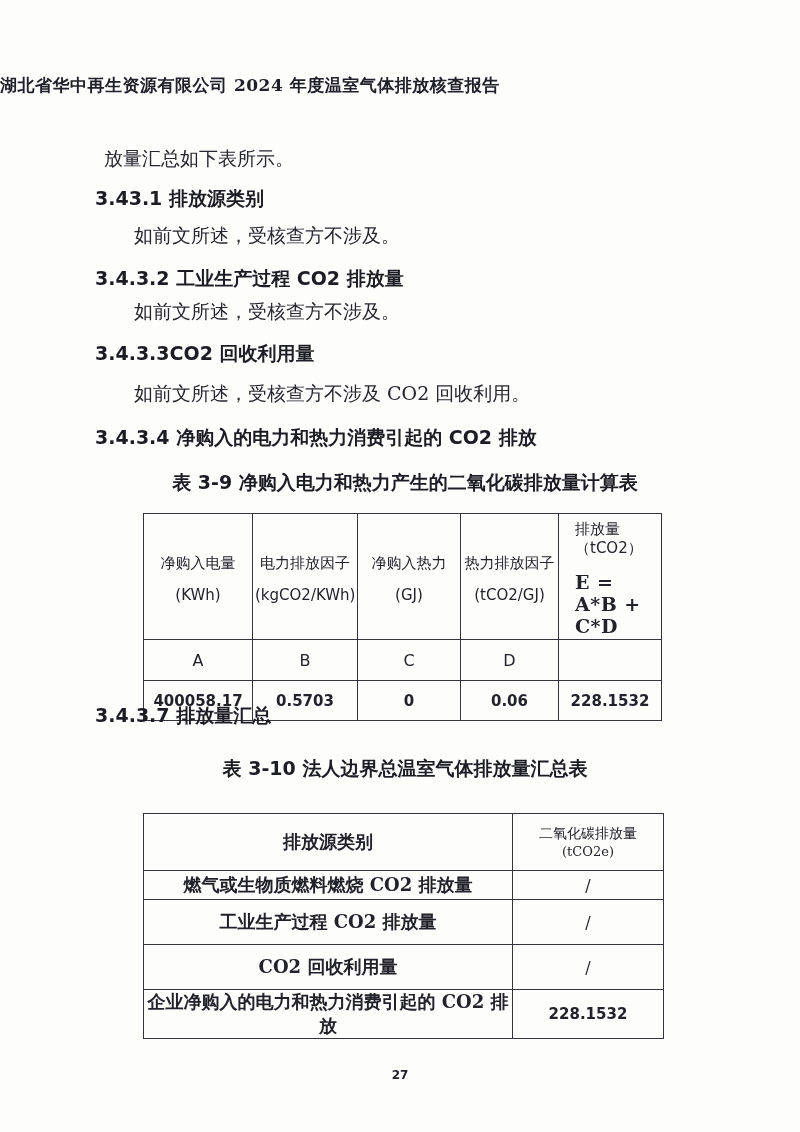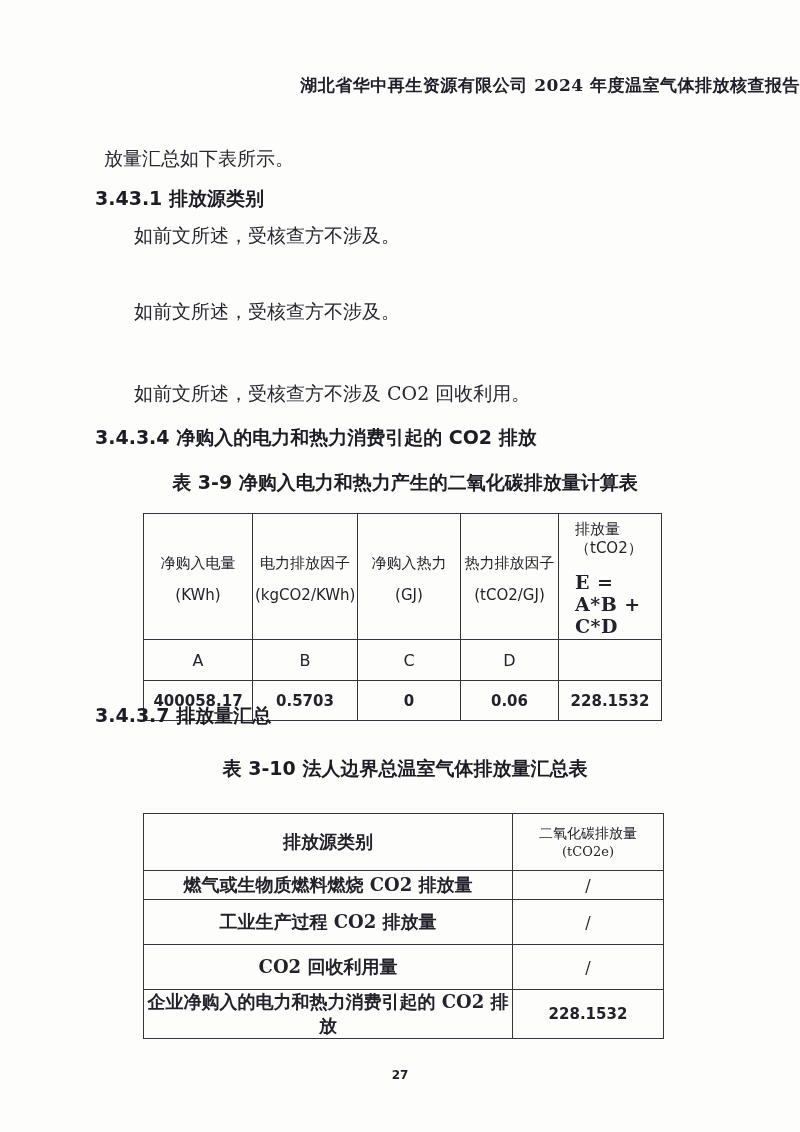--- a/index.html
+++ b/index.html
@@ -10,21 +10,21 @@
     height: 1132px;
     margin: 0 auto;
     background: #fdfdfc;
     color: #23232b;
     font-family: "DejaVu Serif", "Liberation Serif", serif;
     overflow: hidden;
   }
   .doc-header {
     position: absolute;
     top: 74px; left: 0; width: 100%;
-    text-align: right;
+    text-align: left;
     font-size: 17px;
     font-weight: 600;
     letter-spacing: 0.5px;
     color: #20202a;
   }
   .heading {
     position: absolute;
     left: 95px;
     font-family: "DejaVu Sans", "Liberation Sans", sans-serif;
     font-weight: bold;
@@ -119,22 +119,24 @@
 
 <div class="page">
 
   <div class="doc-header">湖北省华中再生资源有限公司 2024 年度温室气体排放核查报告</div>
 
   <div class="intro">放量汇总如下表所示。</div>
 
   <div class="heading" style="top:186px">3.43.1 排放源类别</div>
   <div class="para" style="top:223px">如前文所述，受核查方不涉及。</div>
 
+  <div class="heading" style="top:266px">3.4.3.2 工业生产过程 CO2 排放量</div>
   <div class="para" style="top:299px">如前文所述，受核查方不涉及。</div>
 
+  <div class="heading" style="top:341px">3.4.3.3CO2 回收利用量</div>
   <div class="para" style="top:381px">如前文所述，受核查方不涉及 CO2 回收利用。</div>
 
   <div class="heading" style="top:425px">3.4.3.4 净购入的电力和热力消费引起的 CO2 排放</div>
 
   <div class="tbl-title" style="top:470px">表 3-9 净购入电力和热力产生的二氧化碳排放量计算表</div>
 
   <table class="t39">
     <colgroup>
       <col style="width:109px">
         <col style="width:105px">

